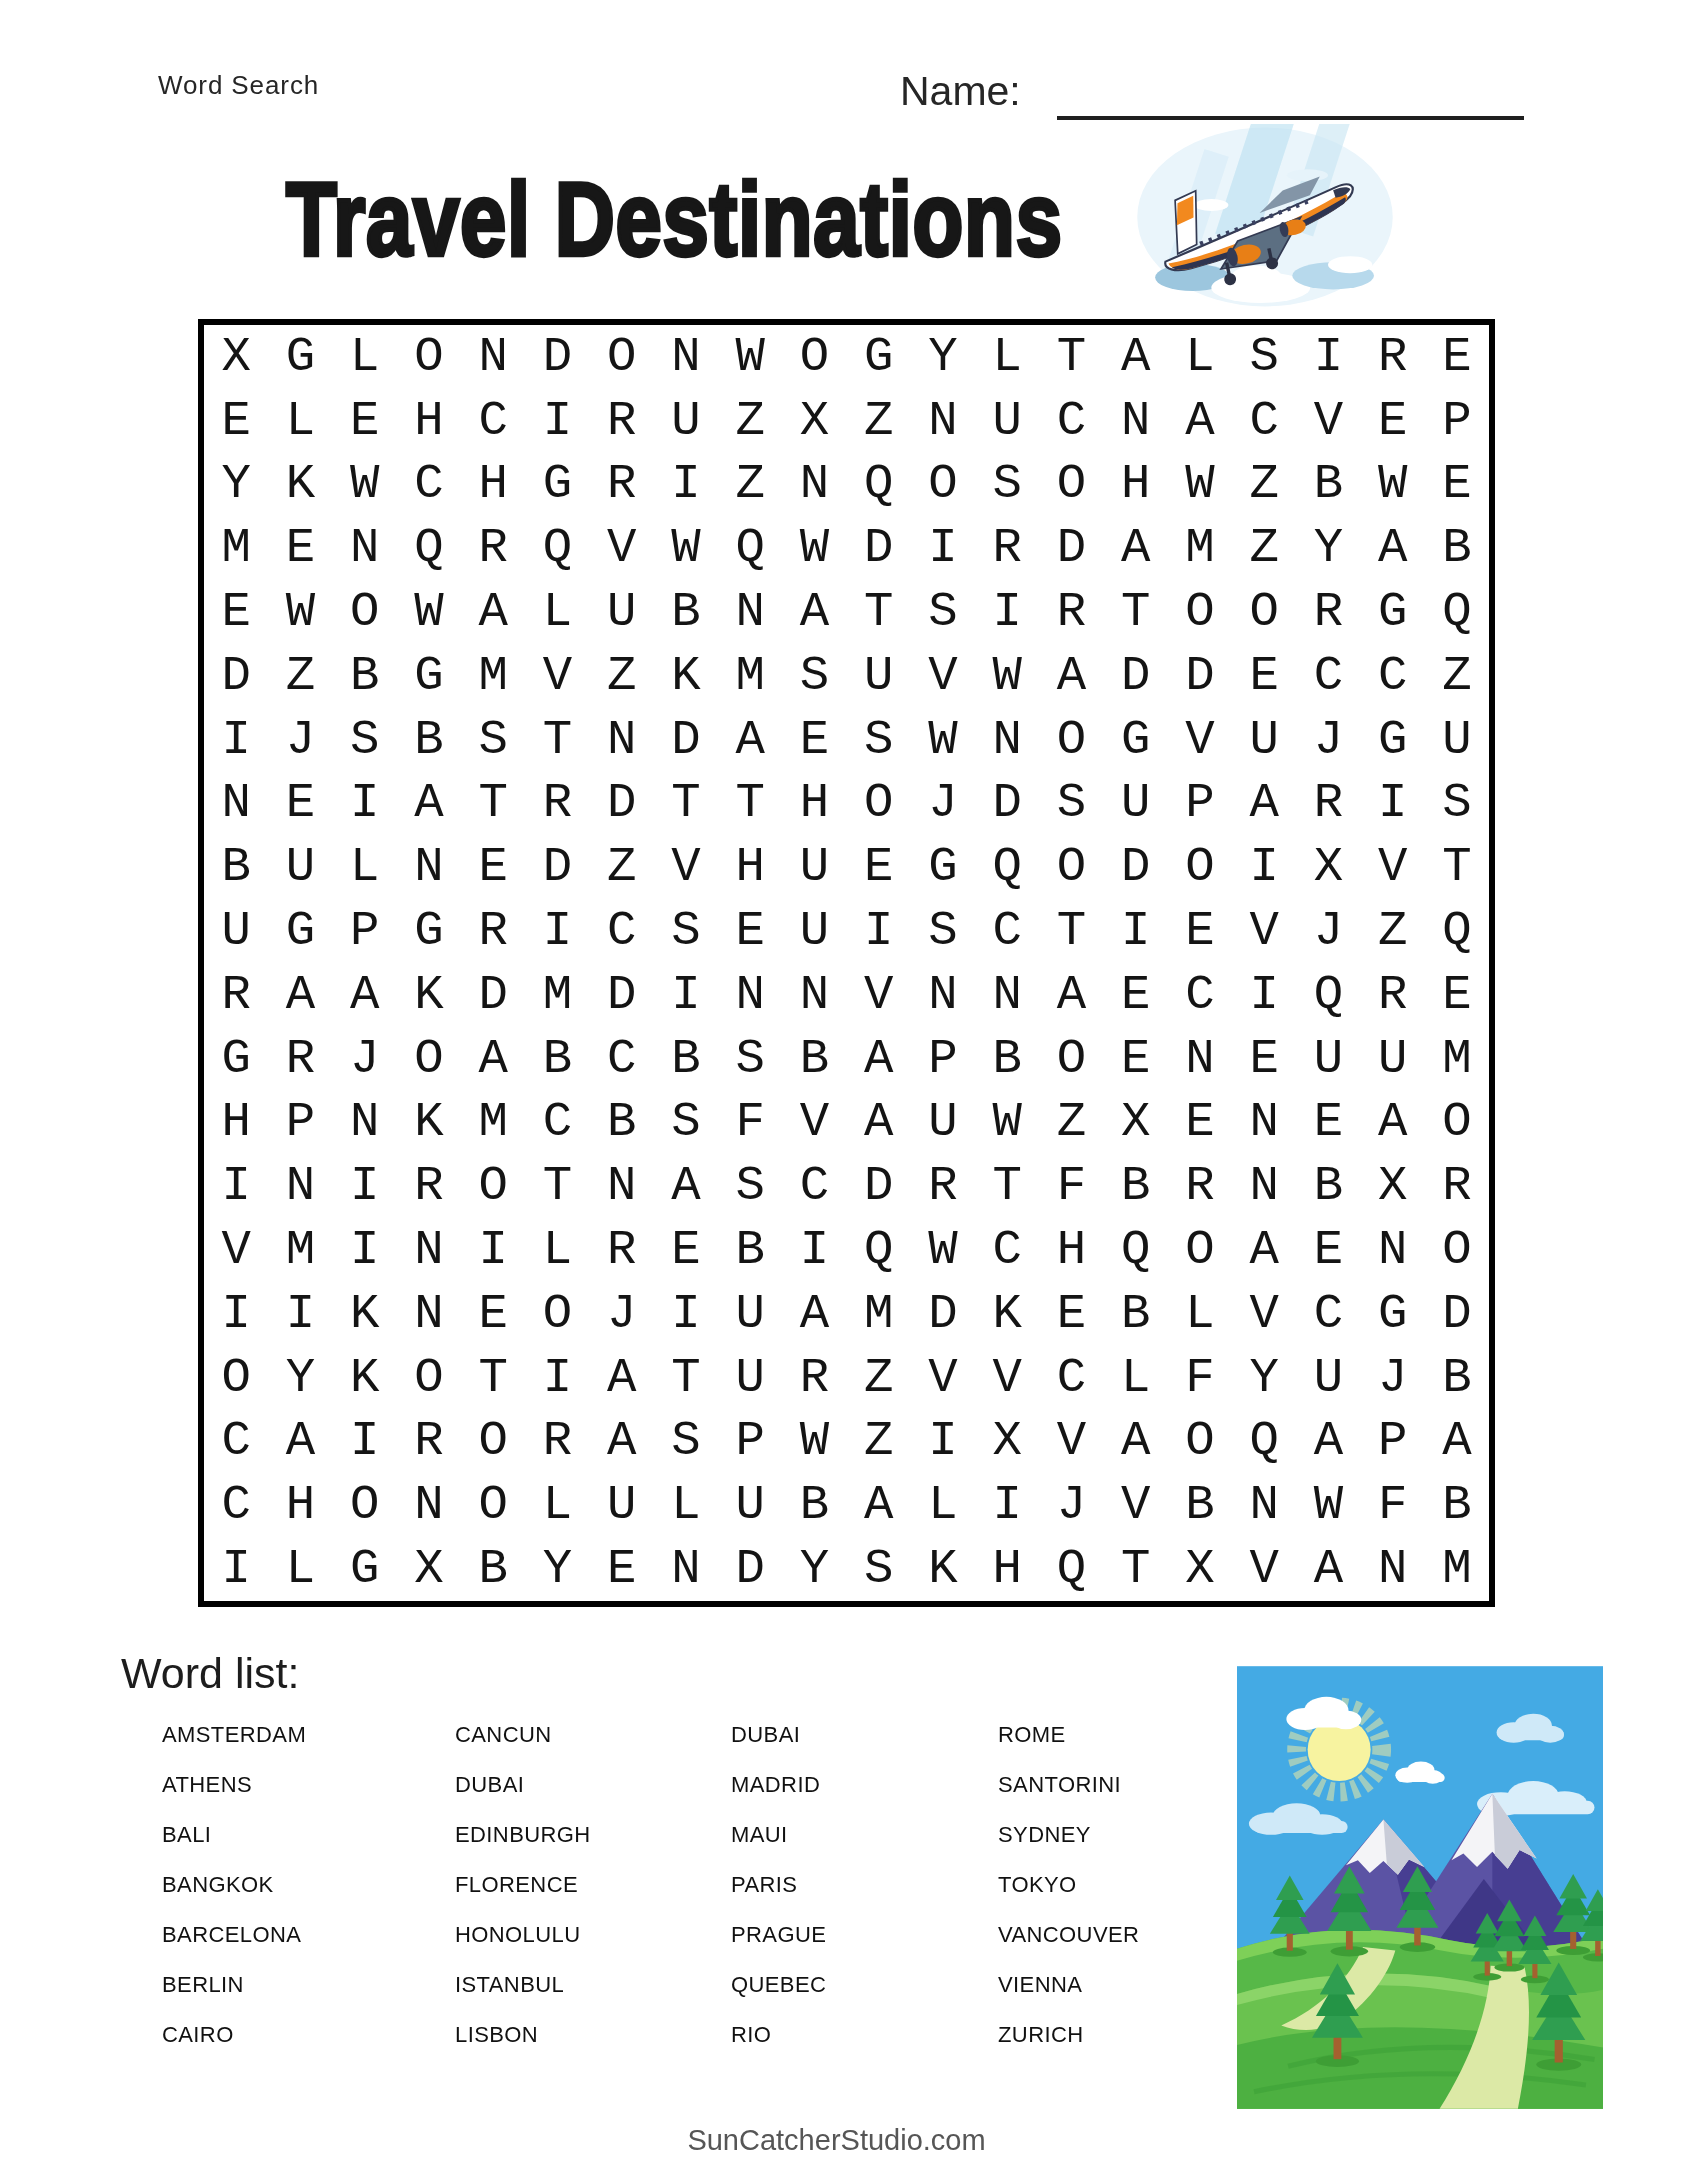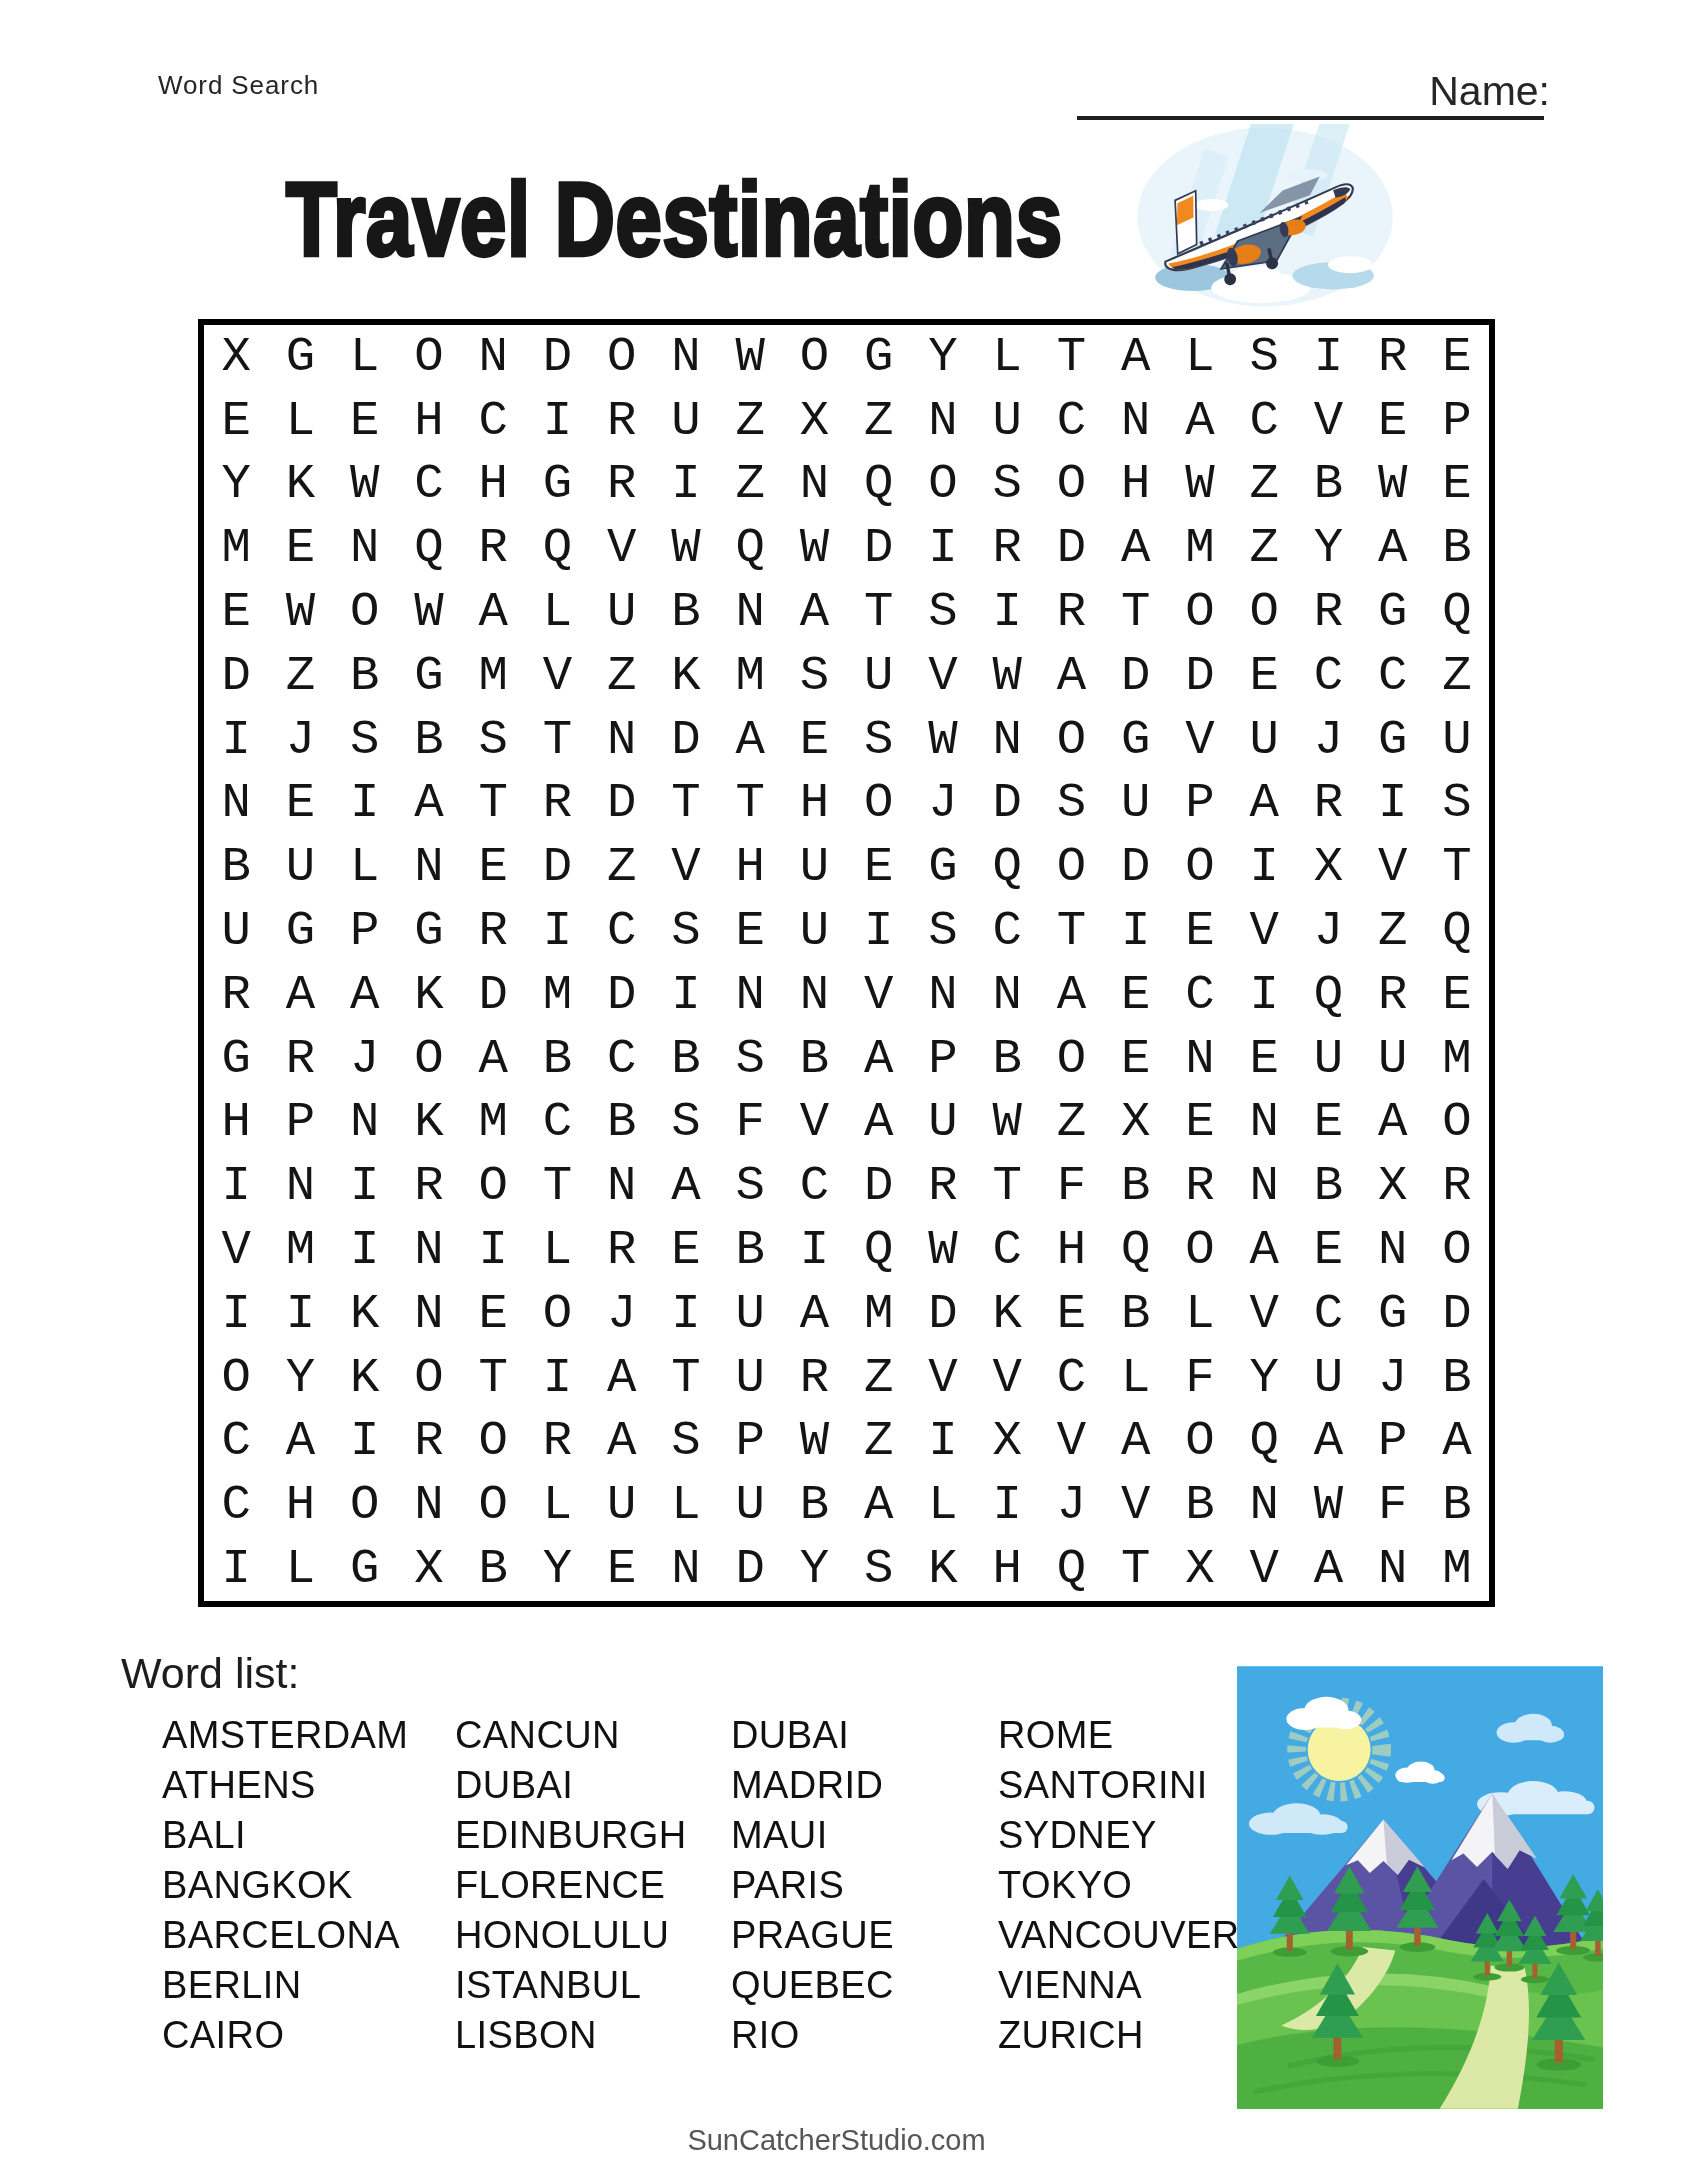--- a/index.html
+++ b/index.html
@@ -4,21 +4,21 @@
 <style>
   html,body{margin:0;padding:0;}
   body{
     width:1685px;height:2181px;position:relative;background:#ffffff;
     font-family:"Liberation Sans",sans-serif;overflow:hidden;
   }
   .hdr-label{
     position:absolute;left:158px;top:70px;font-size:26px;color:#262626;
     letter-spacing:0.9px;
   }
-  .name-wrap{position:absolute;left:920px;top:68px;width:630px;text-align:right;}
+  .name-wrap{position:absolute;left:900px;top:68px;width:630px;}
   .name-label{font-size:41px;color:#262626;display:inline-block;}
   .name-line{
     position:absolute;left:157px;top:6.8px;width:467px;height:41px;
     border-bottom:4.3px solid #1f1f1f;
   }
   .title{
     position:absolute;left:286px;top:167px;margin:0;white-space:nowrap;
     font-size:104px;line-height:1;font-weight:bold;color:#171717;
     -webkit-text-stroke:4.3px #171717;letter-spacing:0.9px;
     transform:scaleX(0.80);transform-origin:left top;
@@ -29,21 +29,21 @@
     border:6.8px solid #000;background:#fff;
     display:grid;grid-template-columns:repeat(20,1fr);grid-template-rows:repeat(20,1fr);
   }
   .cell{
     display:flex;align-items:center;justify-content:center;
     font-family:"Liberation Mono",monospace;font-size:49px;color:#141414;
   }
   .wl-label{position:absolute;left:121px;top:1649px;font-size:43px;color:#1d1d1d;}
   .word-col{
     position:absolute;top:1710px;display:flex;flex-direction:column;
-    font-size:38px;line-height:50px;color:#111;letter-spacing:0.4px;
+    font-size:22px;line-height:50px;color:#111;letter-spacing:0.4px;
   }
   .word-col.c0{left:162px;}
   .word-col.c1{left:455px;}
   .word-col.c2{left:731px;}
   .word-col.c3{left:998px;}
   .landscape{position:absolute;left:1237px;top:1666px;width:366px;height:443px;}
   .footer{
     position:absolute;left:0;right:12px;top:2124px;text-align:center;
     font-size:29px;color:#565656;
   }

